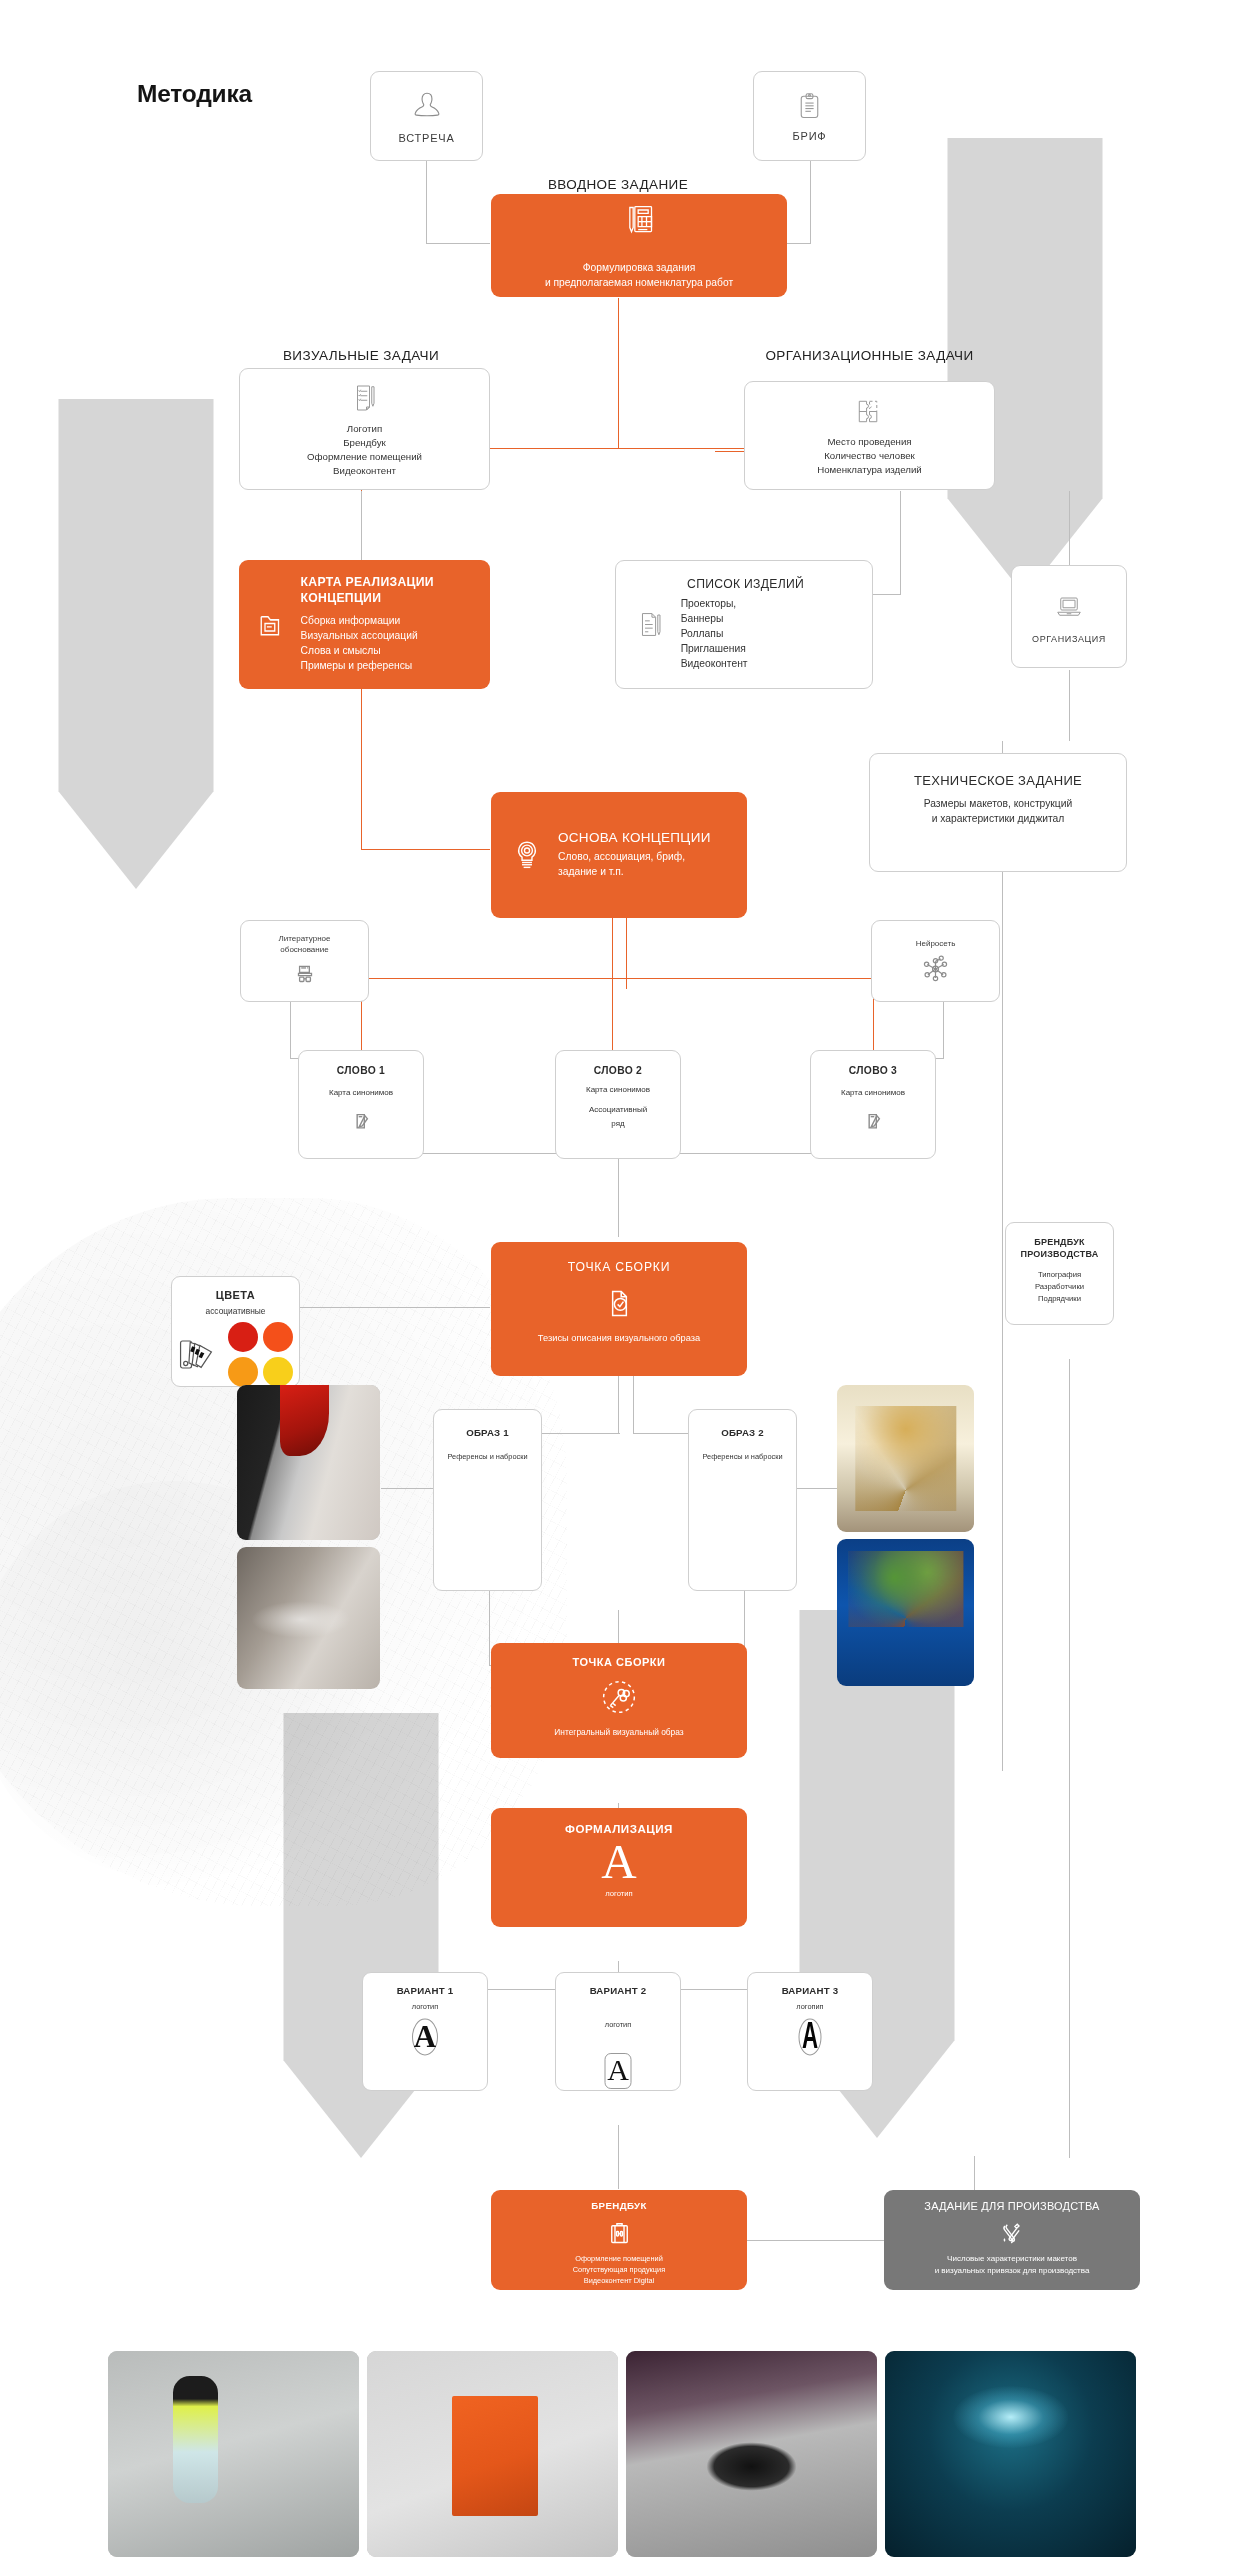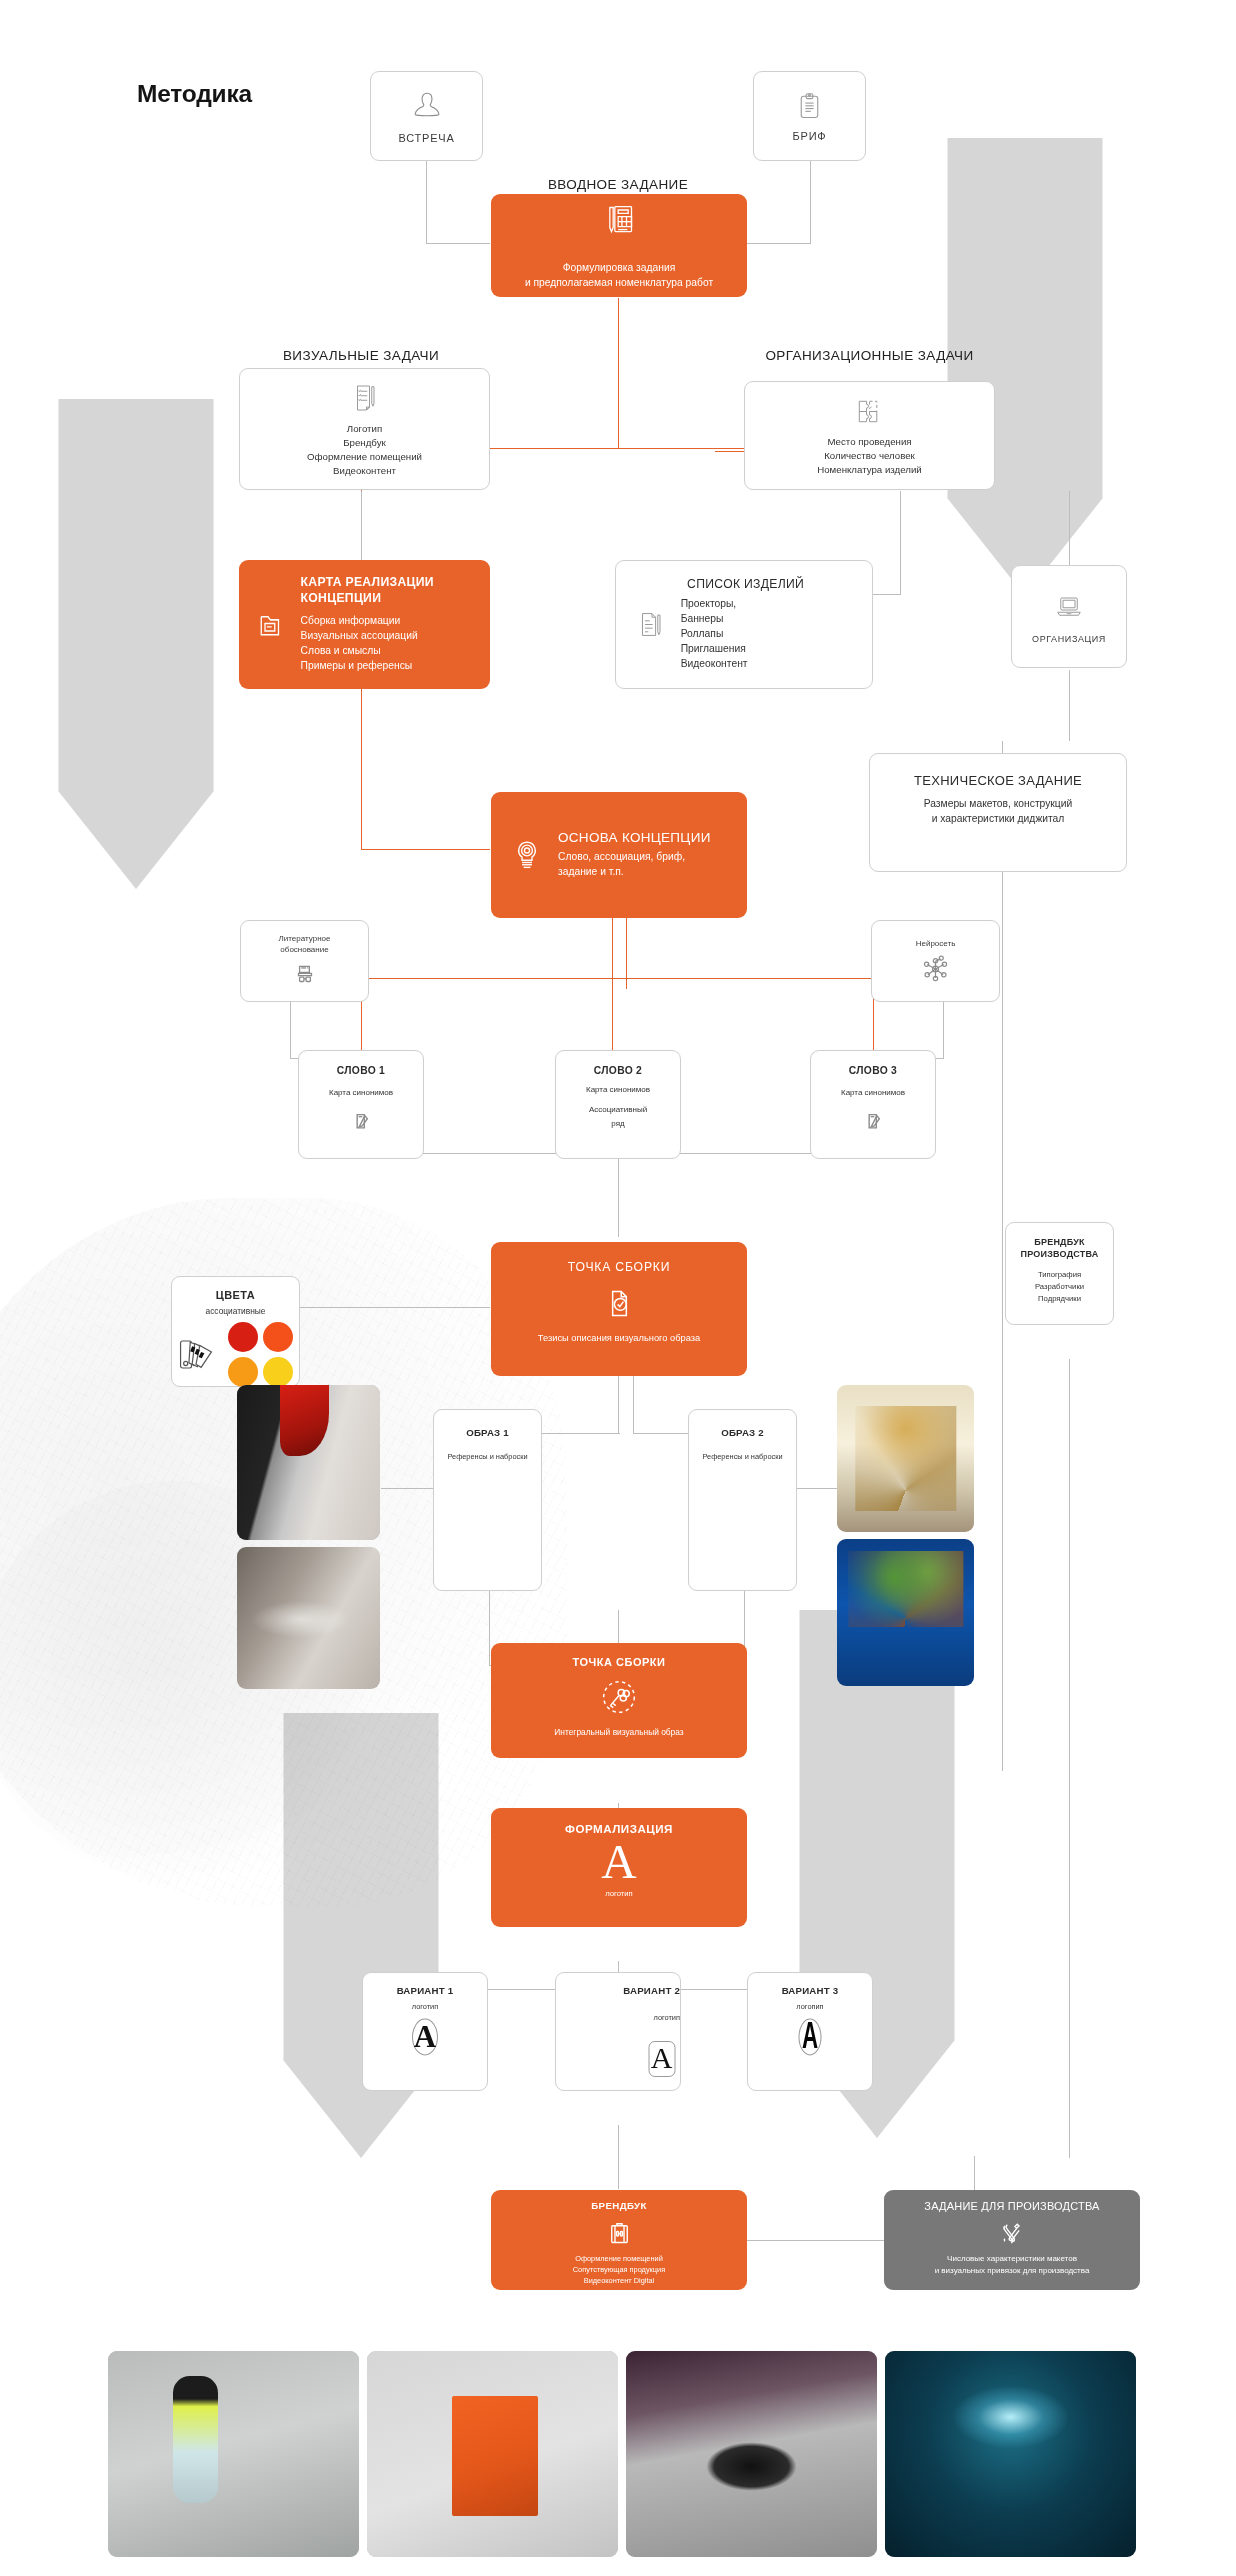--- a/index.html
+++ b/index.html
@@ -269,21 +269,21 @@
           <line x1="18" y1="23" x2="30" y2="23"></line>
         <line x1="18" y1="27" x2="30" y2="27"></line>
           <line x1="18" y1="31" x2="26" y2="31"></line>
       </svg>
     </span>
     <span class="c-sub" style="font-size:11px; letter-spacing:0.8px; color:#3a3a3a;">БРИФ</span>
   </div>
 
   <div class="lbl-out" style="left:489px; top:177px; width:258px;">ВВОДНОЕ ЗАДАНИЕ</div>
 
-  <div class="card orange" style="left:491px; top:194px; width:256px; height:103px; justify-content:center; gap:21px;">
+  <div class="card orange" style="left:491px; top:194px; width:296px; height:103px; justify-content:center; gap:21px;">
     <span>
       <svg class="svgi" width="40" height="40" viewBox="0 0 48 48" fill="none" stroke="#fff" stroke-width="1.3">
         <rect x="19" y="8" width="20" height="30" rx="1"></rect>
         <rect x="23" y="12" width="12" height="4"></rect>
         <rect x="23" y="20" width="16" height="12"></rect>
         <line x1="27.5" y1="20" x2="27.5" y2="32"></line>
           <line x1="33" y1="20" x2="33" y2="32"></line>
         <line x1="23" y1="26" x2="39" y2="26"></line>
         <line x1="23" y1="35.5" x2="34" y2="35.5"></line>
         <path d="M13 9h4v24l-2 5-2-5z"></path>
@@ -595,21 +595,21 @@
 
   <div class="card" style="left:362px; top:1972px; width:126px; height:119px; justify-content:flex-start; padding-top:11.6px; gap:6.4px;">
     <div class="c-title" style="font-size:9.7px; letter-spacing:0.2px;">ВАРИАНТ 1</div>
     <div class="c-sub" style="font-size:7.4px; color:#333;">логотип</div>
     <div style="position:relative; width:37px; height:40px;">
       <div style="position:absolute; left:50%; top:50%; transform:translate(-50%,-50%); width:26px; height:37px; border:0.6px solid #9a9a9a; border-radius:50%;"></div>
       <div style="position:absolute; left:50%; top:50%; transform:translate(-50%,-52%); font-family:'Liberation Serif', serif; font-weight:700; font-size:31px; line-height:1; color:#111;">A</div>
     </div>
   </div>
 
-  <div class="card" style="left:555px; top:1972px; width:126px; height:119px; justify-content:flex-start; padding-top:11.6px; gap:17px;align-items:flex-end;">
+  <div class="card" style="left:555px; top:1972px; width:126px; height:119px; justify-content:flex-start; padding-top:11.6px; gap:24px;">
     <div class="c-title" style="font-size:9.7px; letter-spacing:0.2px;">ВАРИАНТ 2</div>
     <div class="c-sub" style="font-size:7.4px; color:#333;">логотип</div>
     <div style="position:relative; width:37px; height:40px;">
       <div style="position:absolute; left:50%; top:50%; transform:translate(-50%,-50%); width:27px; height:36px; border:0.6px solid #9a9a9a; border-radius:6.4px;"></div>
       <div style="position:absolute; left:50%; top:50%; transform:translate(-50%,-52%); font-family:'Liberation Serif', serif; font-size:30px; line-height:1; color:#111;">A</div>
     </div>
   </div>
 
   <div class="card" style="left:747px; top:1972px; width:126px; height:119px; justify-content:flex-start; padding-top:11.6px; gap:6.4px;">
     <div class="c-title" style="font-size:9.7px; letter-spacing:0.2px;">ВАРИАНТ 3</div>

